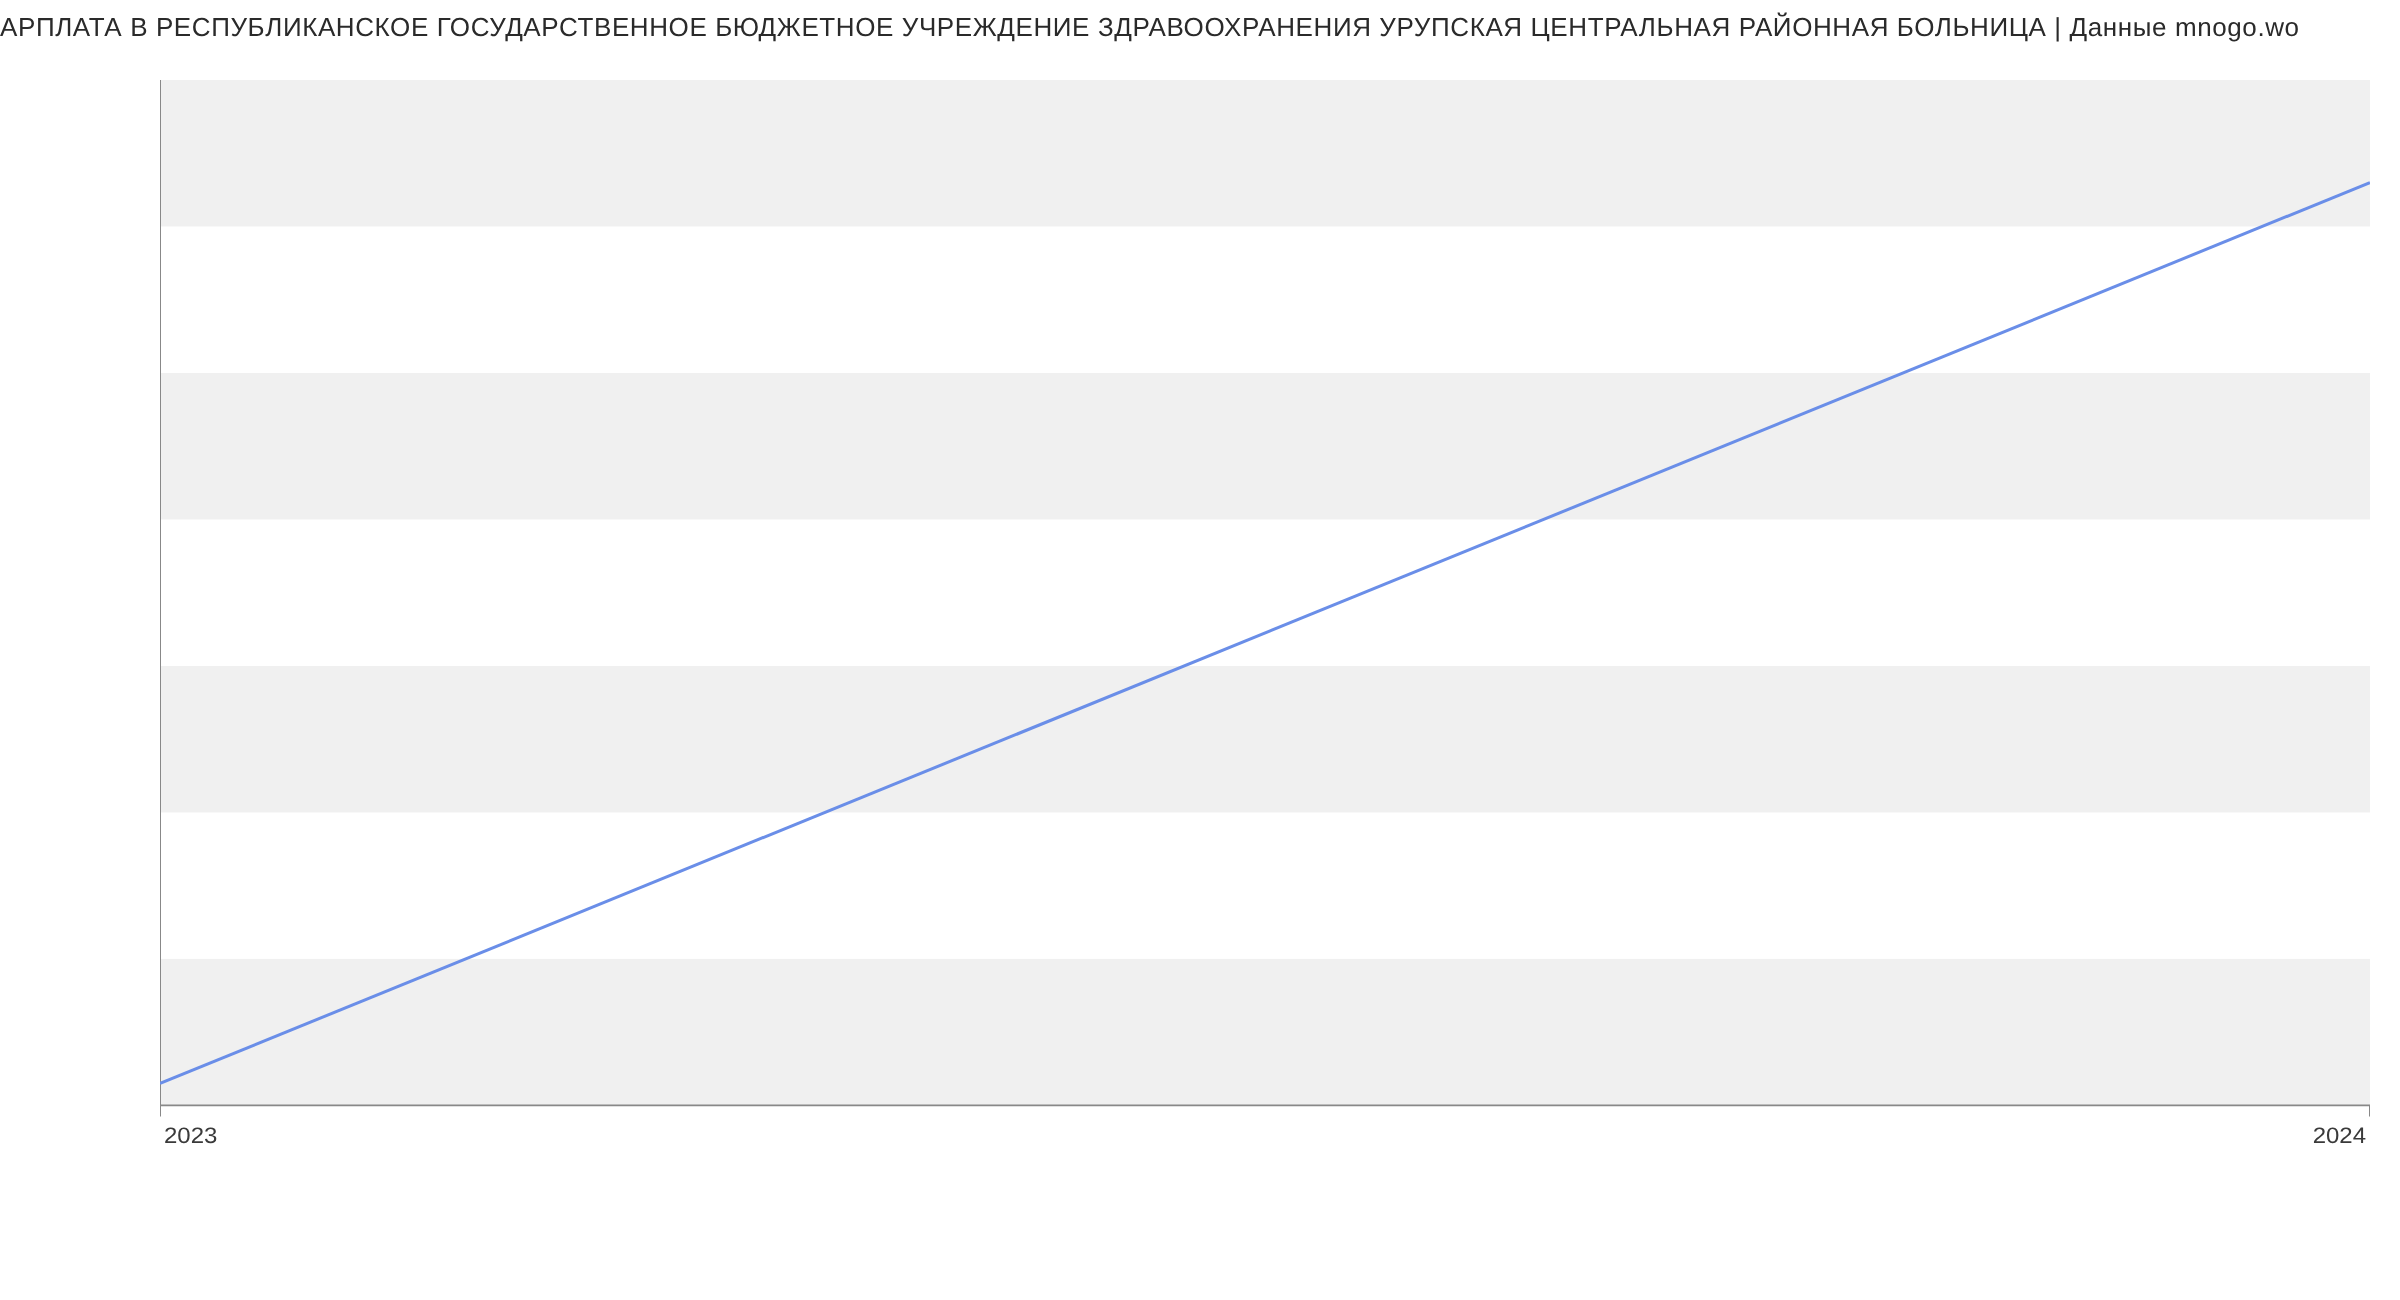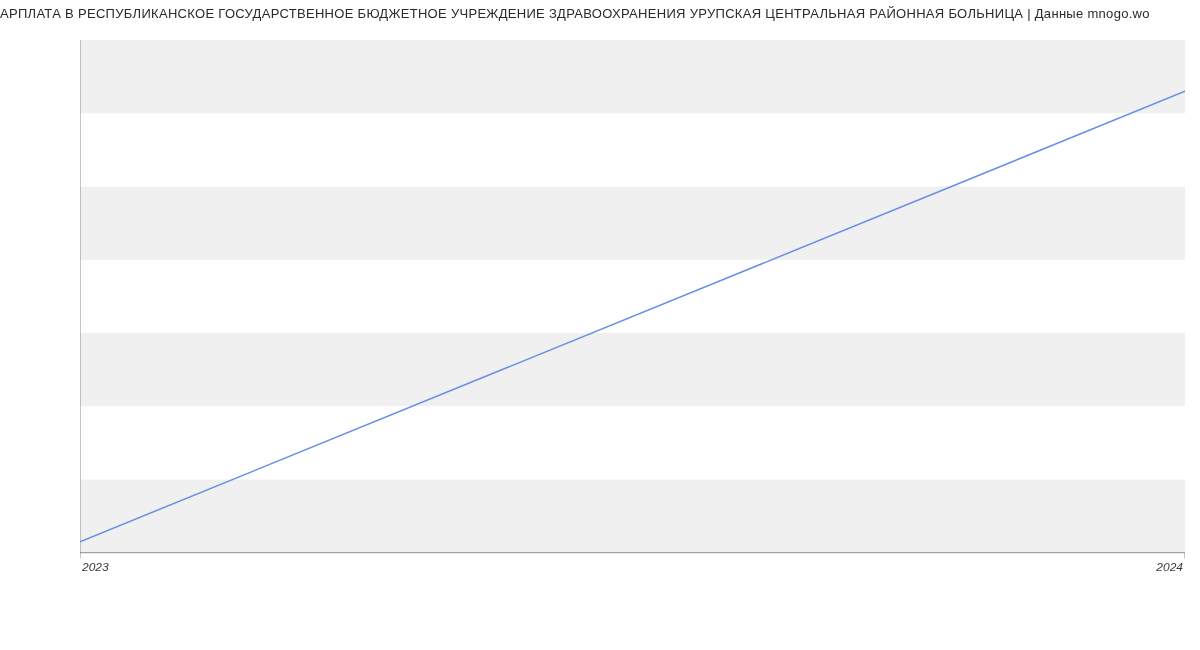--- a/index.html
+++ b/index.html
@@ -21,21 +21,20 @@
       letter-spacing: 0.3px;
       color: #2a2a2a;
       white-space: nowrap;
     }
     .plot-area {
       position: absolute;
       left: 80px;
       top: 40px;
       width: 1105px;
       height: 550px;
-      font-style: italic;
     }
     .plot-area svg { width: 100%; height: 100%; display: block; }
     .band { fill: #f0f0f0; }
     .axis-line { stroke: #888; stroke-width: 1; }
     .tick { stroke: #888; stroke-width: 1; }
     .tick-label {
       font-size: 12px;
       fill: #3a3a3a;
       font-family: Arial, Helvetica, sans-serif;
     }

